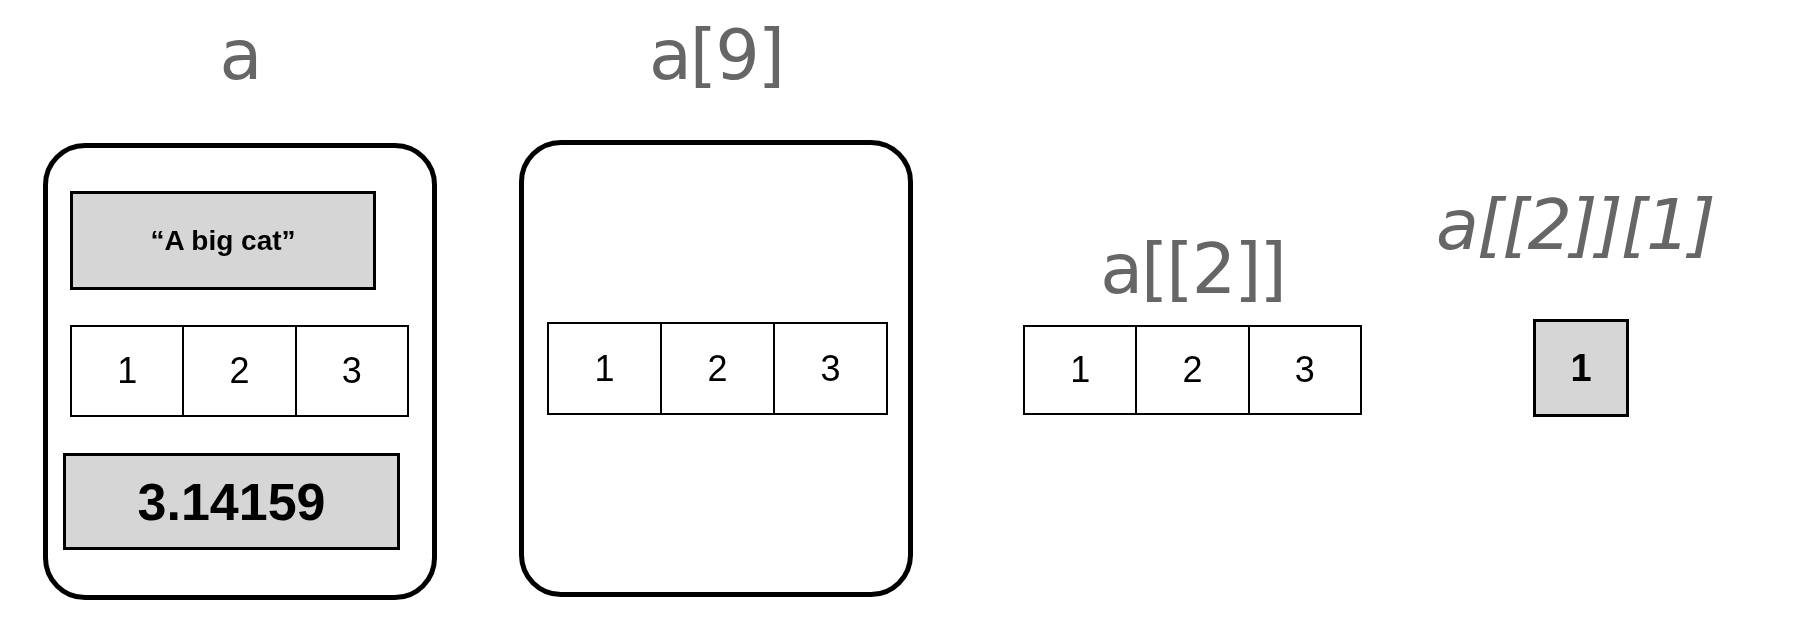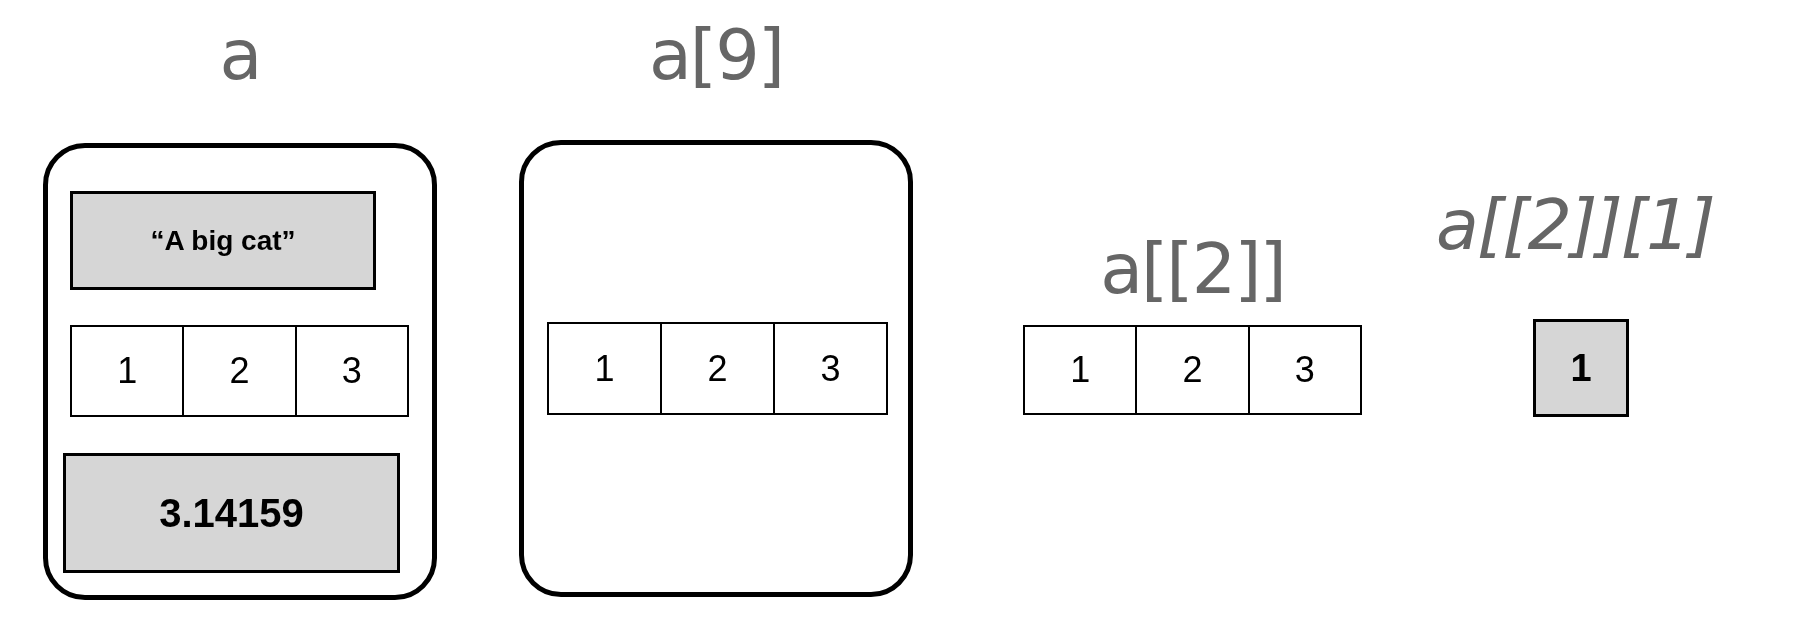--- a/index.html
+++ b/index.html
@@ -48,21 +48,21 @@
     background: #d6d6d6;
     border: 3px solid #000000;
     box-sizing: border-box;
     display: flex;
     align-items: center;
     justify-content: center;
     font-weight: bold;
     color: #000000;
   }
   .box-string { left: 70px; top: 191px; width: 306px; height: 99px; font-size: 28px; }
-  .box-number { left: 63px; top: 453px; width: 337px; height: 120px; font-size: 40px; }
+  .box-number { left: 63px; top: 453px; width: 337px; height: 97px; font-size: 52px; }
 
   
   .vec {
     position: absolute;
     display: flex;
     box-sizing: border-box;
   }
   .vec .cell {
     flex: 1;
     display: flex;

